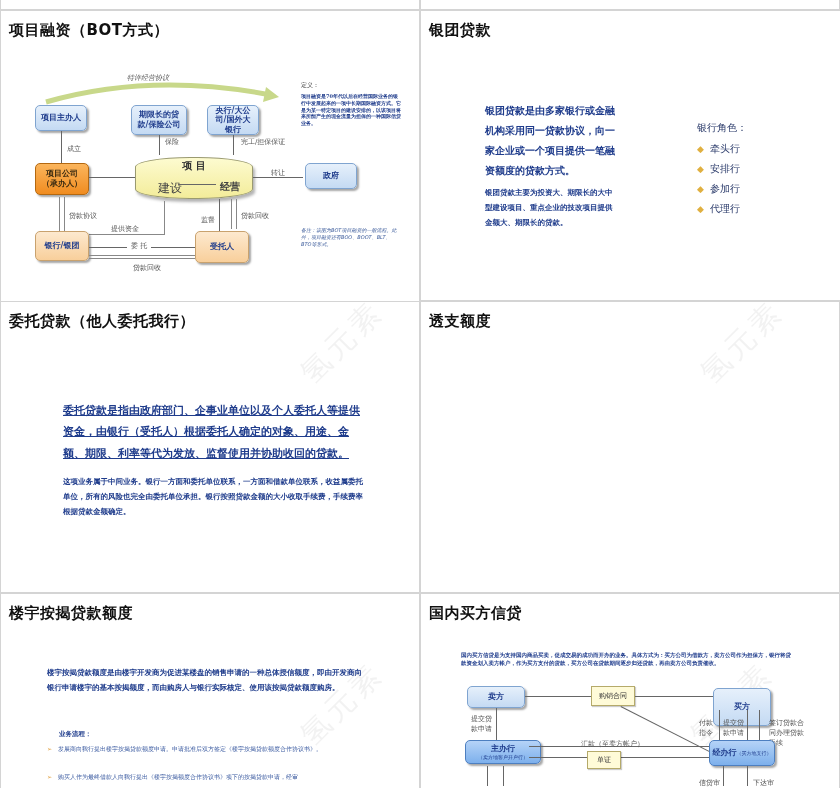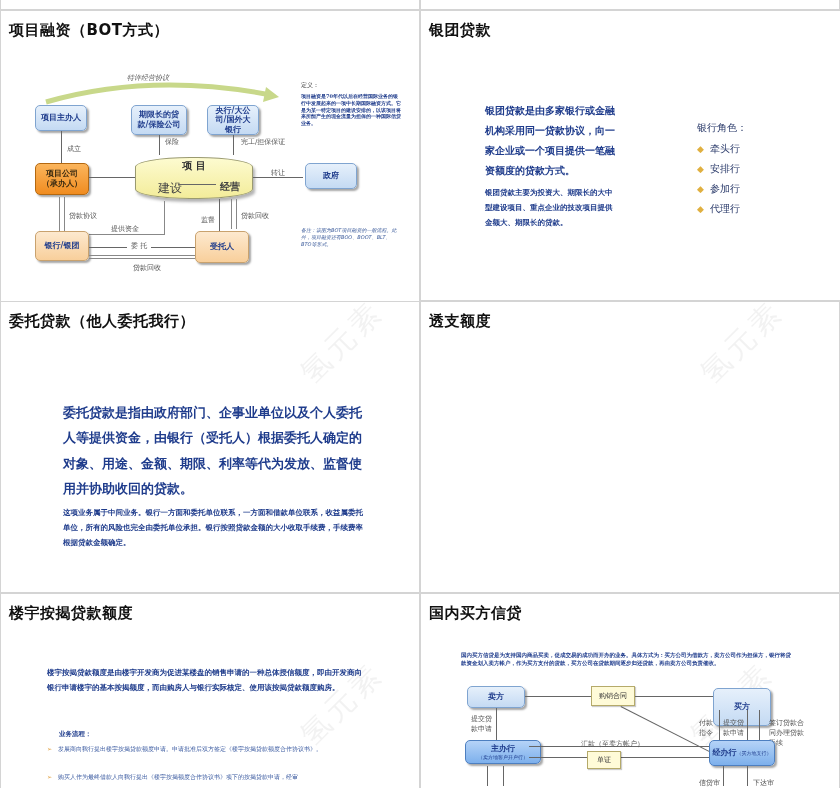--- a/index.html
+++ b/index.html
@@ -92,21 +92,21 @@
     <div style="font-size:10px;color:#2a3a6a;font-family:'DejaVu Serif',serif;line-height:19px;"><span style="color:#e0b040;font-size:9px;margin-right:6px;">◆</span><span>安排行</span></div>
     <div style="font-size:10px;color:#2a3a6a;font-family:'DejaVu Serif',serif;line-height:19px;"><span style="color:#e0b040;font-size:9px;margin-right:6px;">◆</span><span>参加行</span></div>
     <div style="font-size:10px;color:#2a3a6a;font-family:'DejaVu Serif',serif;line-height:19px;"><span style="color:#e0b040;font-size:9px;margin-right:6px;">◆</span><span>代理行</span></div>
   </div>
 </div>
 
 <div class="card" style="left:0;top:301px;width:420px;height:292px;">
   <div class="card-title">委托贷款（他人委托我行）</div>
   <div class="watermark" style="left:290px;top:20px;">氢元素</div>
   <div style="position:absolute;left:62px;top:98px;width:306px;">
-    <p class="blue-text" style="font-size:13px;line-height:1.95;margin-bottom:5px;">委托贷款是指由政府部门、企事业单位以及个人委托人等提供资金，由银行（受托人）根据委托人确定的对象、用途、金额、期限、利率等代为发放、监督使用并协助收回的贷款。</p>
+    <p class="blue-text" style="font-size:11px;line-height:1.95;margin-bottom:11px;text-decoration:underline;">委托贷款是指由政府部门、企事业单位以及个人委托人等提供资金，由银行（受托人）根据委托人确定的对象、用途、金额、期限、利率等代为发放、监督使用并协助收回的贷款。</p>
     <p class="blue-text" style="font-size:7.5px;line-height:1.95;">这项业务属于中间业务。银行一方面和委托单位联系，一方面和借款单位联系，收益属委托单位，所有的风险也完全由委托单位承担。银行按照贷款金额的大小收取手续费，手续费率根据贷款金额确定。</p>
   </div>
 </div>
 
 <div class="card" style="left:420px;top:301px;width:420px;height:292px;">
   <div class="card-title">透支额度</div>
   <div class="watermark" style="left:270px;top:20px;">氢元素</div>
 </div>
 
 <div class="card" style="left:0;top:593px;width:420px;height:200px;">

